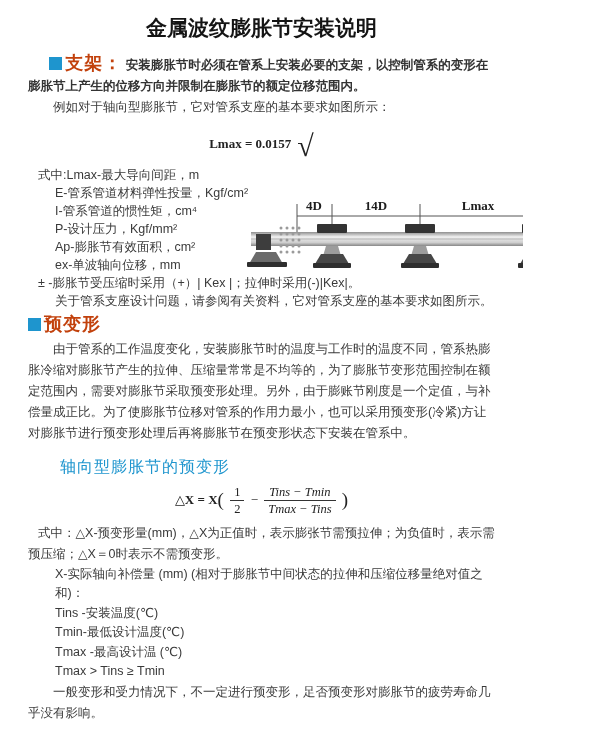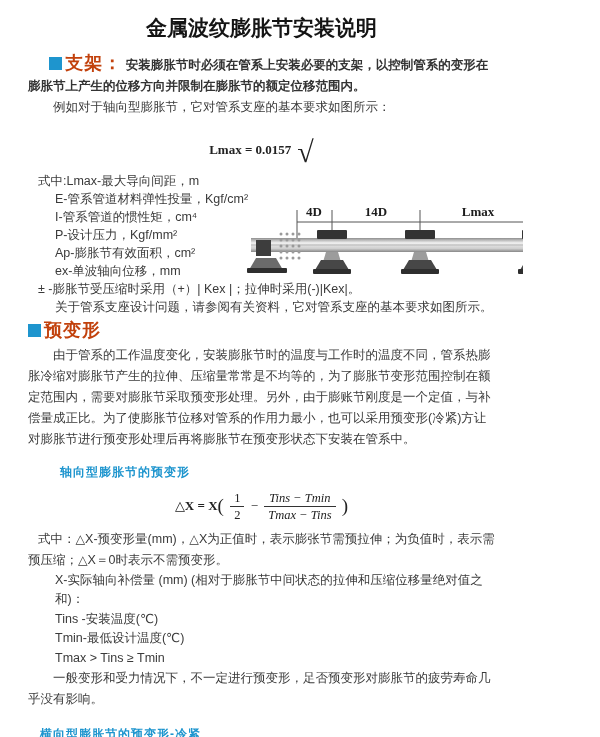--- a/index.html
+++ b/index.html
@@ -42,21 +42,21 @@
   .sqrt-body .frac{margin:0;}
   .sqrt-body .frac .num{border-bottom:1px solid #333;}
   .paren{font-size:19px;vertical-align:-2px;font-weight:normal;}
   
   .defs{position:relative;margin-top:5px;line-height:18px;}
   .def{margin:0;padding-left:10px;}
   .def.ind{padding-left:27px;}
   .sup-diagram{position:absolute;left:217px;top:28px;width:355px;height:82px;}
   
   .sub-head{
-    margin:12px 0 4px;color:#1E95CE;font-size:12px;font-weight:bold;
+    margin:12px 0 4px;color:#1E95CE;font-size:16px;font-weight:normal;
     letter-spacing:1px;
   }
   .sub-head.ind{padding-left:32px;}
   .sub-head.ind2{padding-left:12px;}
   .notes p{margin:0;}
   .notes .first{text-indent:0.8em;}
   .notes .ind{padding-left:27px;line-height:19.5px;}
   .notes{line-height:19.5px;}
   .notes .first{line-height:21px;}
   .dim-label{font-family:"Liberation Serif","DejaVu Serif",serif;font-weight:bold;font-size:13px;fill:#1d1d1d;}
@@ -68,21 +68,21 @@
   <h1 class="title">金属波纹膨胀节安装说明</h1>
 
   <div class="content">
 
     <p class="sec-head-inline" style="text-indent:1.7em;">
       <span class="bullet"></span><span class="sec-title">支架：</span>
       <span class="intro-run">安装膨胀节时必须在管系上安装必要的支架，以控制管系的变形在膨胀节上产生的位移方向并限制在膨胀节的额定位移范围内。</span>
     </p>
     <p class="p-indent">例如对于轴向型膨胀节，它对管系支座的基本要求如图所示：</p>
 
-    <div class="formula" style="margin-top:18px;">
+    <div class="formula" style="margin-top:12px;">
       <span class="f-bold">Lmax = 0.0157</span><span class="sqrt-wrap">
           <span class="sqrt-sign">√</span>
         </span>
     </div>
 
     <div class="defs">
       <p class="def">式中:Lmax-最大导向间距，m</p>
       <p class="def ind">E-管系管道材料弹性投量，Kgf/cm²</p>
       <p class="def ind">I-管系管道的惯性矩，cm⁴</p>
       <p class="def ind">P-设计压力，Kgf/mm²</p>
@@ -185,20 +185,21 @@
       <span>−</span>
       <span class="frac ital"><span class="num">Tins − Tmin</span><span class="den">Tmax − Tins</span></span>
       <span class="paren">)</span>
     </div>
 
     <div class="notes">
       <p class="first">式中：△X-预变形量(mm)，△X为正值时，表示膨张节需预拉伸；为负值时，表示需预压缩；△X＝0时表示不需预变形。</p>
       <p class="ind">X-实际轴向补偿量 (mm) (相对于膨胀节中间状态的拉伸和压缩位移量绝对值之和)：</p>
       <p class="ind">Tins -安装温度(℃)</p>
       <p class="ind">Tmin-最低设计温度(℃)</p>
+      <p class="ind">Tmax -最高设计温 (℃)</p>
       <p class="ind">Tmax &gt; Tins ≥ Tmin</p>
       <p class="first" style="text-indent:2em;">一般变形和受力情况下，不一定进行预变形，足否预变形对膨胀节的疲劳寿命几乎没有影响。</p>
     </div>
 
     <h3 class="sub-head ind2" style="margin-top:14px;">横向型膨胀节的预变形-冷紧</h3>
 
   </div>
 </div>
 
 </body></html>

